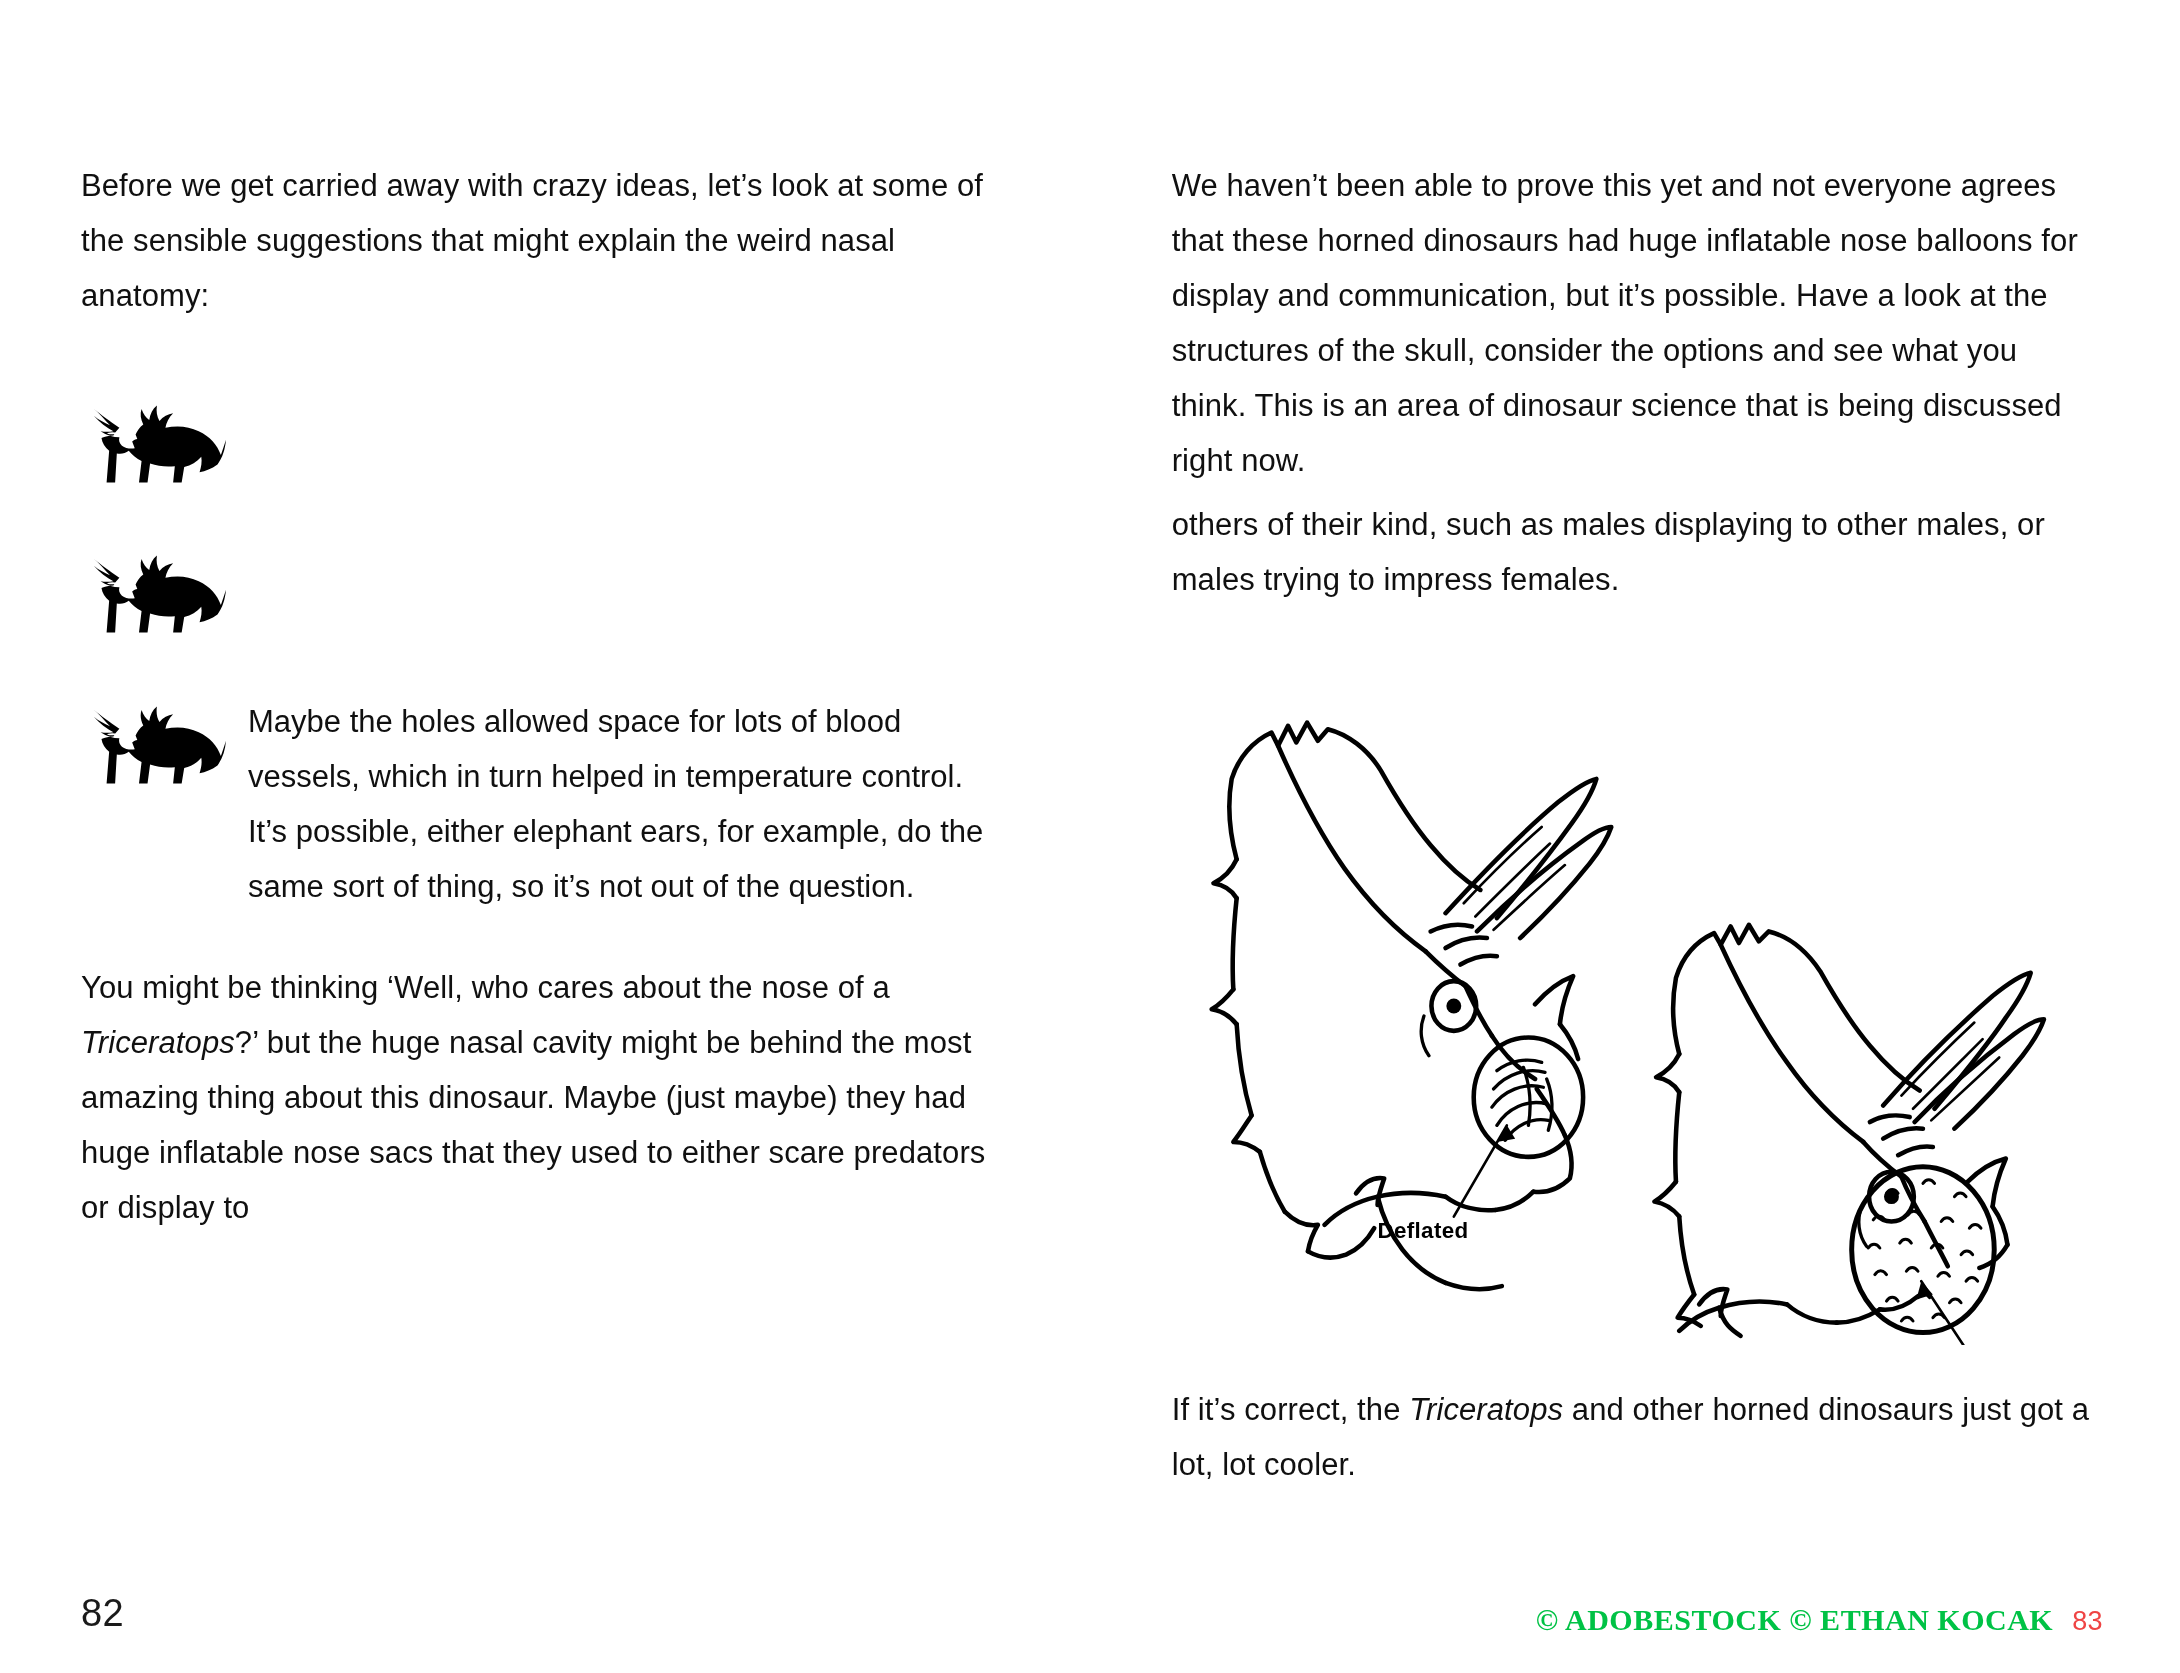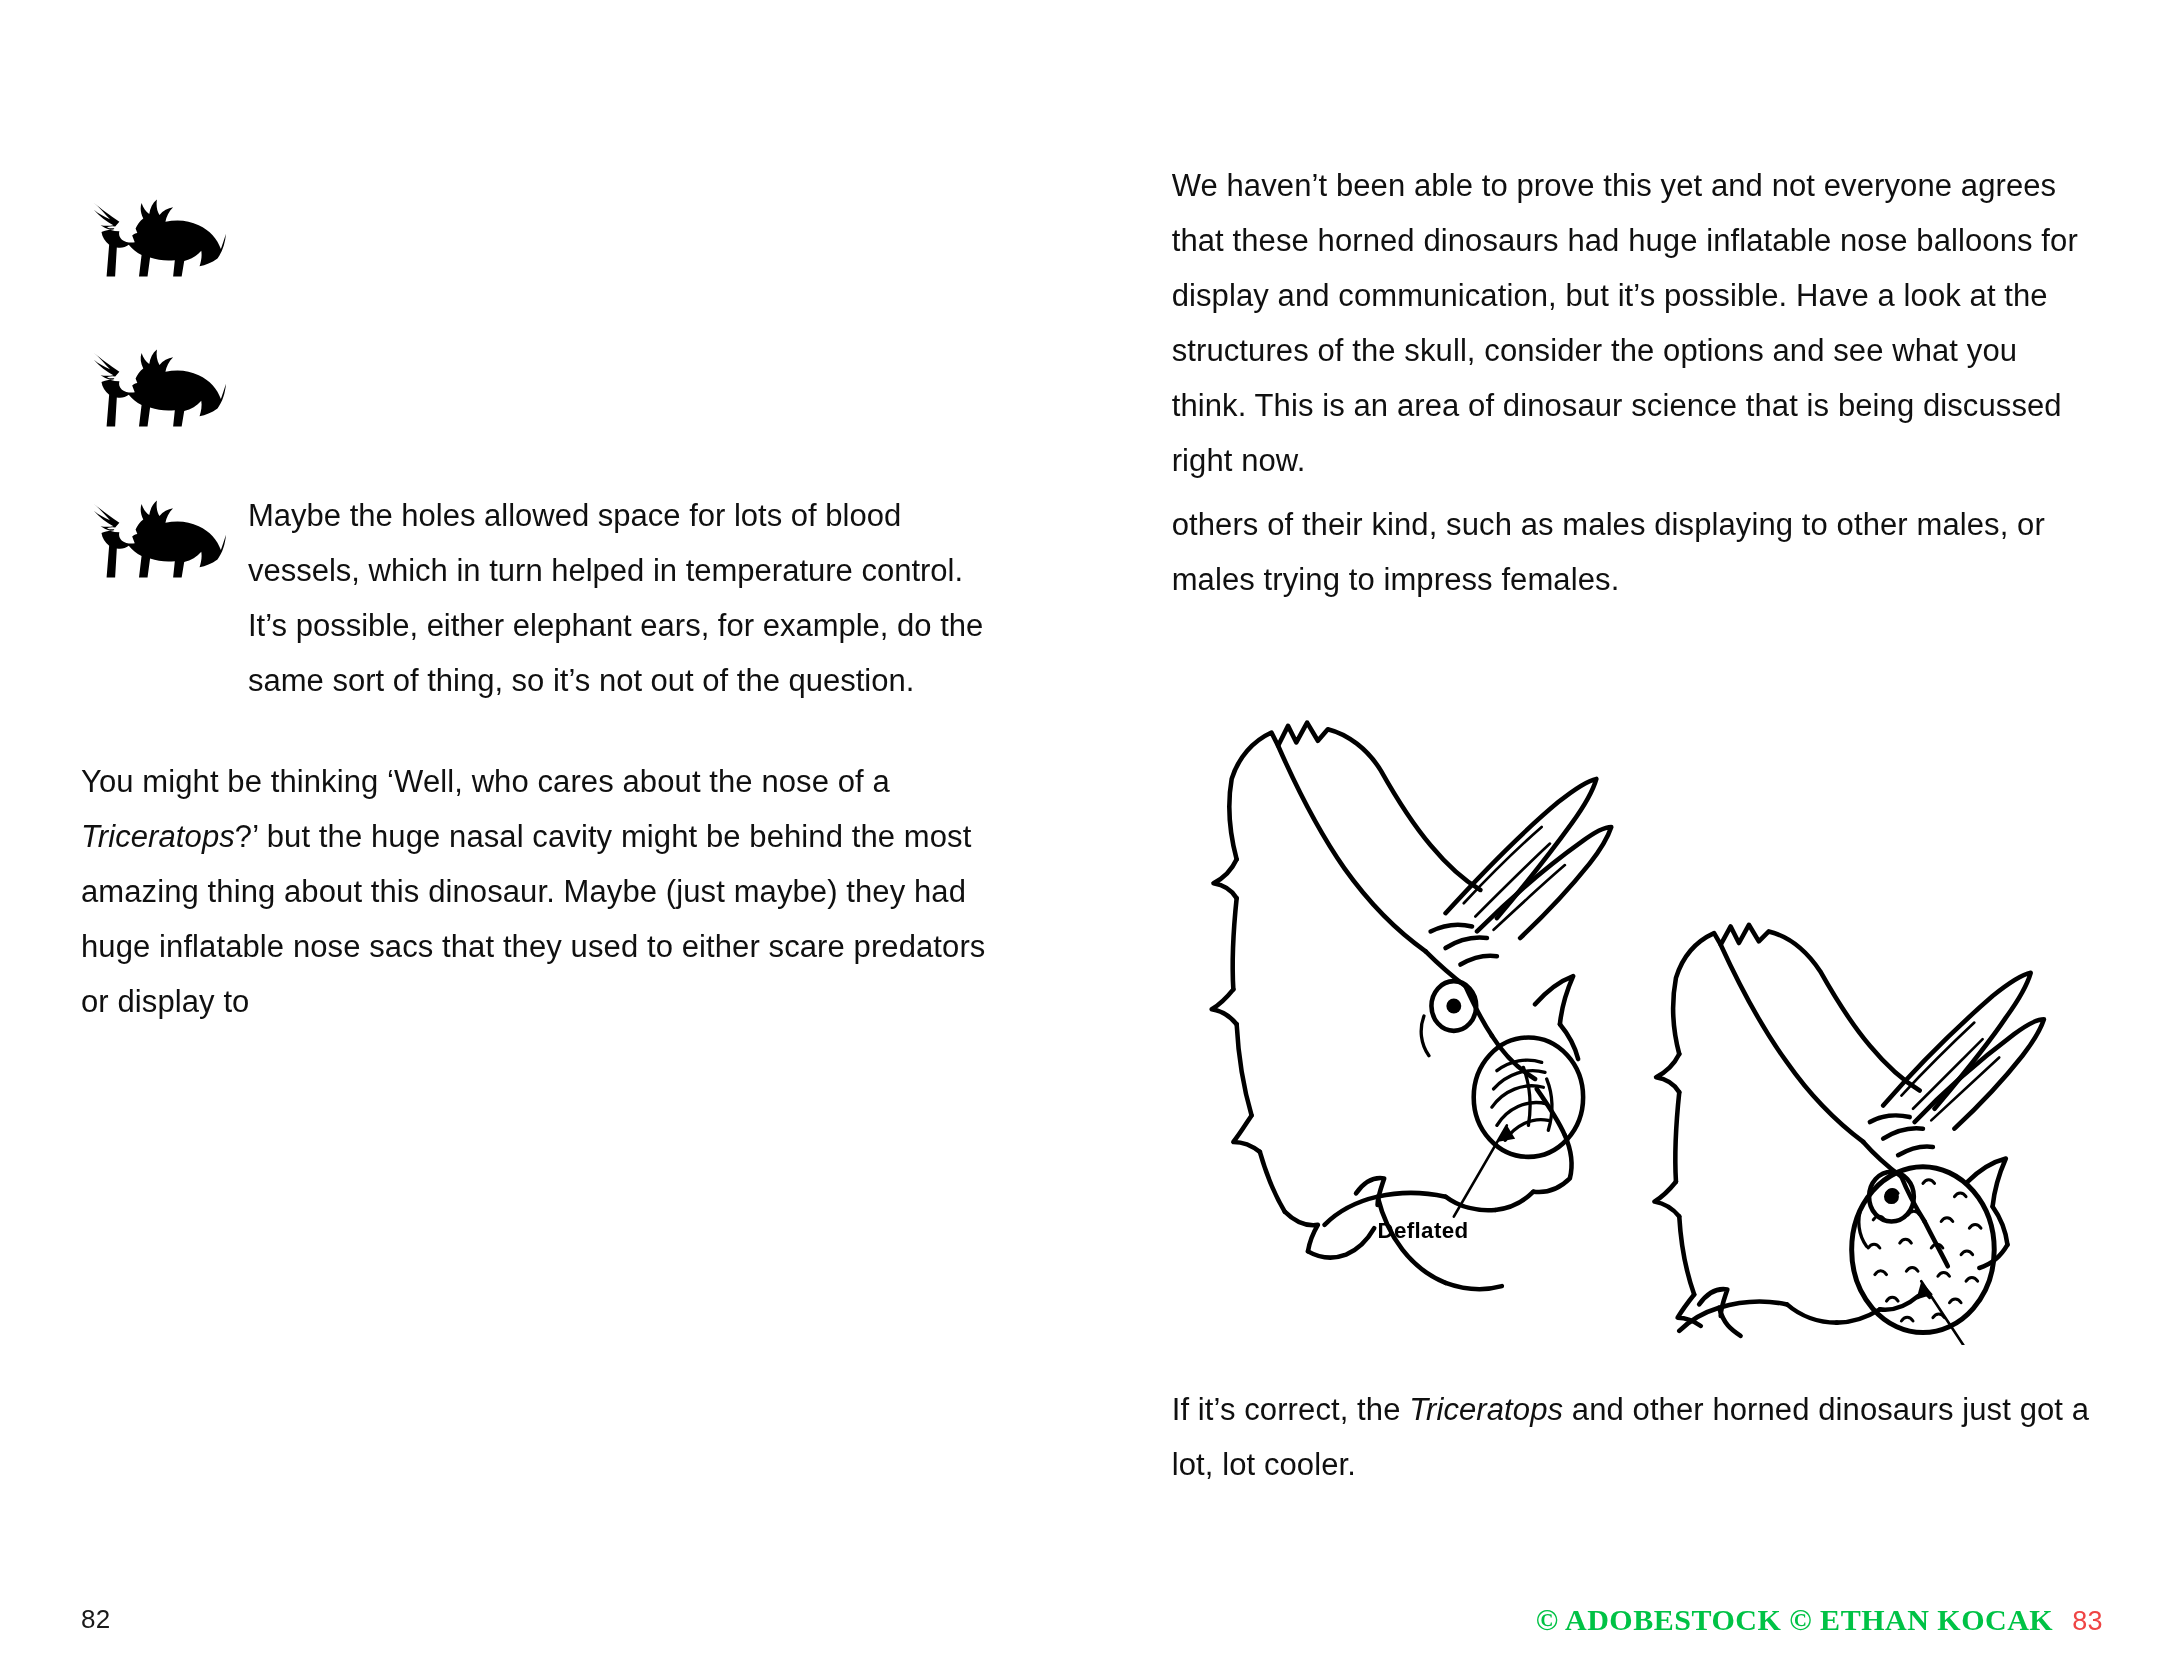--- a/index.html
+++ b/index.html
@@ -97,21 +97,21 @@
     fill: #000000;
     font-family: "Liberation Sans", sans-serif;
     letter-spacing: 0.4px;
   }
 
   
   .footer-left {
     position: absolute;
     left: 81px;
     bottom: 39px;
-    font-size: 26px;
+    font-size: 38px;
     color: #1a1a1a;
     letter-spacing: 0.4px;
   }
   .footer-right {
     position: absolute;
     right: 78px;
     bottom: 37px;
     display: flex;
     align-items: baseline;
     gap: 19px;
@@ -129,20 +129,21 @@
     letter-spacing: 0.4px;
   }
 </style>
 </head>
 <body>
 
 <div class="spread">
 
   <div class="page page-left">
 
+    <p class="para body-text">Before we get carried away with crazy ideas, let’s look at some of the sensible suggestions that might explain the weird nasal anatomy:</p>
 
     <ul class="bullet-list">
 
       <li class="bullet-item">
         <span class="trike-marker">
           <svg viewBox="0 0 170 110" xmlns="http://www.w3.org/2000/svg" aria-hidden="true">
             <g fill="#000000">
               <path d="M45 36 C32 27 24 21 14 13 C22 19 28 27 34 33 C27 30 21 27 15 22 C22 30 30 36 38 40 C33 41 28 41 23 40 C30 45 38 47 45 47 C44 51 45 54 48 57 C52 60 58 61 63 60 L60 52 C62 50 64 49 66 49 L64 44 C66 39 69 35 73 32 C70 26 69 20 71 14 C73 20 76 24 80 27 C81 20 84 14 89 10 C88 17 89 23 92 28 C96 23 102 20 108 19 C103 24 100 30 99 36 C112 33 126 34 138 40 C151 46 160 56 164 68 C166 62 168 56 170 50 C169 61 166 71 160 79 C153 84 146 87 139 88 C141 82 142 76 141 70 C136 76 129 80 121 82 L118 100 L108 100 L110 81 C100 82 90 81 81 78 L78 100 L68 100 L71 75 C65 72 60 68 56 63 C52 66 47 67 42 66 L40 100 L30 100 L33 63 C28 59 25 54 24 48 C28 46 33 45 38 45 C40 42 42 39 45 36 Z"></path>
               <path d="M47 40 C50 38 53 37 56 37 C54 40 51 42 48 43 Z" fill="#ffffff"></path>
               <path d="M31 42 C35 41 39 41 43 42 C39 44 35 44 31 43 Z" fill="#ffffff"></path>

